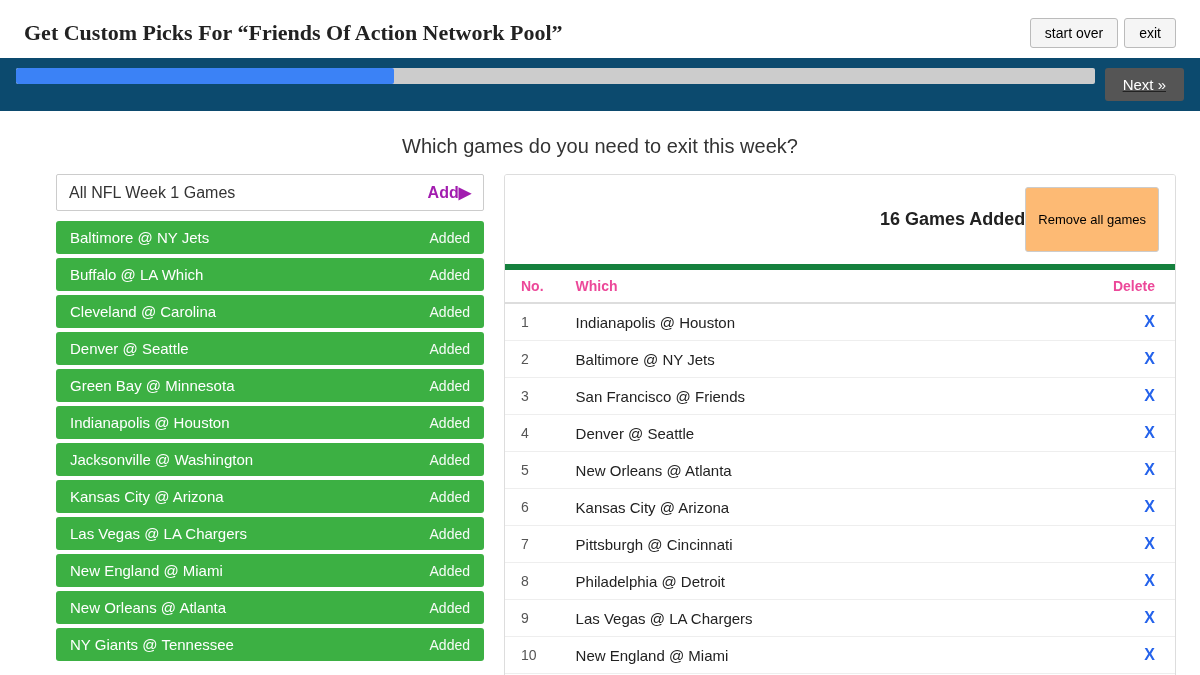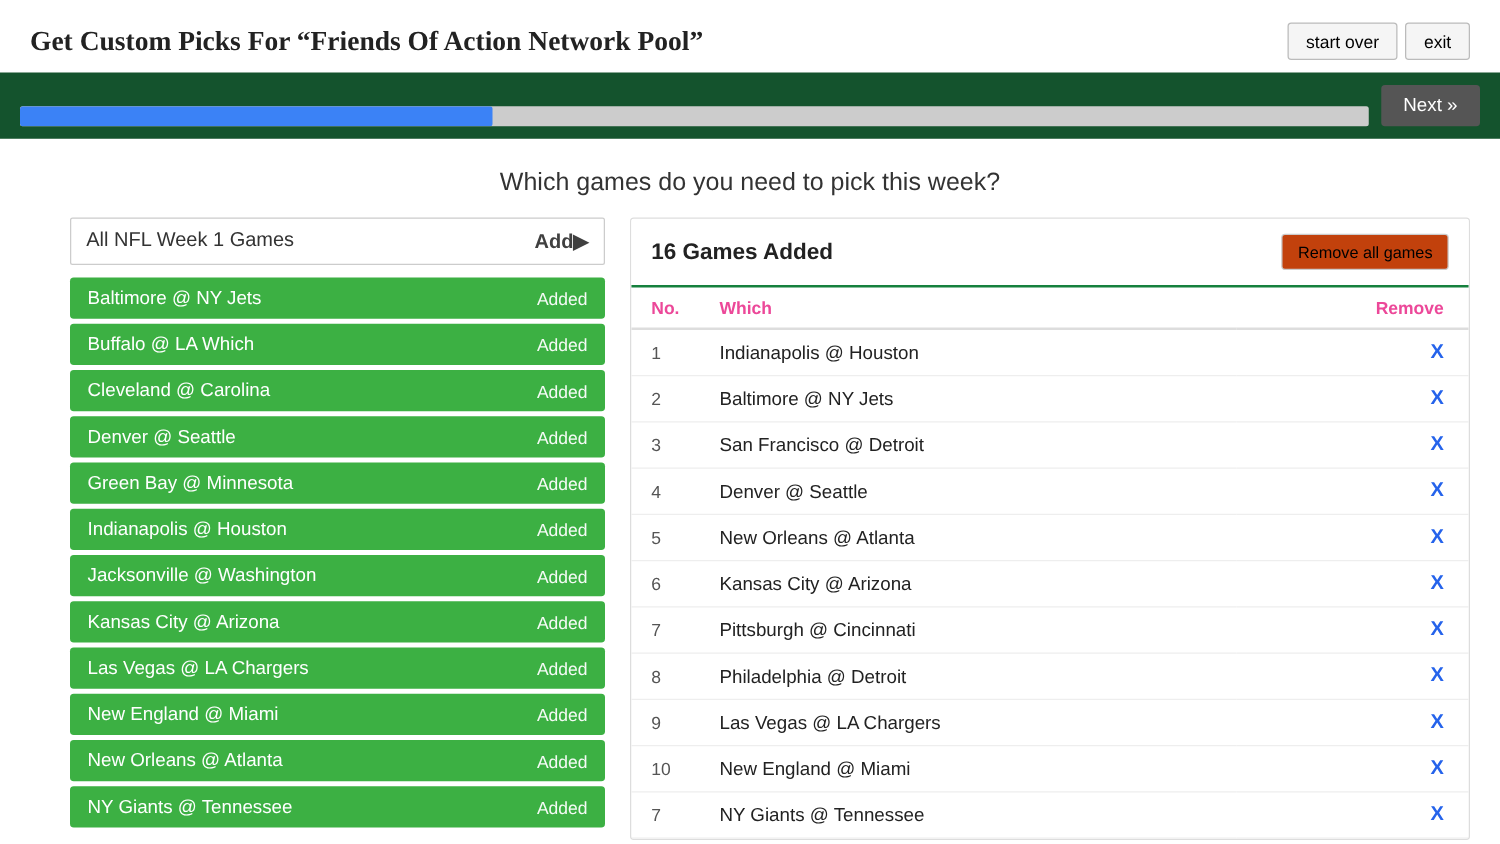--- a/index.html
+++ b/index.html
@@ -31,25 +31,26 @@
       padding: 6px 14px;
       border: 1px solid #bbb;
       background: #f5f5f5;
       cursor: pointer;
       font-size: 14px;
       border-radius: 3px;
     }
 
     
     .progress-bar-container {
-      background: #14532d;
+      background: #0c4a6e;
       padding: 10px 16px;
       display: flex;
-      align-items: flex-end;
+      align-items: flex-start;
       gap: 10px;
+      text-decoration: underline;
     }
     .progress-bar-track {
       flex: 1;
       background: #ccc;
       height: 16px;
       border-radius: 2px;
       overflow: hidden;
     }
     .progress-bar-fill {
       height: 100%;
@@ -101,21 +102,21 @@
     .left-panel-header-title {
       font-size: 16px;
       color: #333;
     }
     .add-btn {
       background: none;
       border: none;
       font-size: 16px;
       font-weight: bold;
       cursor: pointer;
-      color: #404040;
+      color: #a21caf;
       display: flex;
       align-items: center;
       gap: 2px;
     }
 
     .game-list {
       display: flex;
       flex-direction: column;
       gap: 4px;
     }
@@ -139,33 +140,33 @@
     
     .right-panel {
       flex: 1;
       border: 1px solid #ddd;
       border-radius: 3px;
       overflow: hidden;
     }
     .right-panel-header {
       display: flex;
       align-items: center;
-      justify-content: space-between;
+      justify-content: flex-end;
       padding: 12px 16px;
       background: #fff;
-      border-bottom: 2px solid #15803d;
+      border-bottom: 6px solid #15803d;
     }
     .right-panel-title {
       font-size: 18px;
       font-weight: bold;
     }
     .remove-all-btn {
-      background: #c2410c;
+      background: #fdba74;
       border: 1px solid #ccc;
-      padding: 6px 12px;
+      padding: 24px 12px;
       cursor: pointer;
       font-size: 13px;
       border-radius: 3px;
     }
 
     .games-table {
       width: 100%;
       border-collapse: collapse;
     }
     .games-table thead tr {
@@ -220,21 +221,21 @@
   </div>
 </div>
 
 <div class="progress-bar-container">
   <div class="progress-bar-track">
     <div class="progress-bar-fill" style="width: 35%"></div>
   </div>
   <button class="next-btn">Next »</button>
 </div>
 
-<div class="subtitle">Which games do you need to pick this week?</div>
+<div class="subtitle">Which games do you need to exit this week?</div>
 
 <div class="main-content">
 
   <div class="left-panel">
     <div class="left-panel-header">
       <span class="left-panel-header-title">All NFL Week 1 Games</span>
       <button class="add-btn">Add▶</button>
     </div>
     <div class="game-list" id="game-list">
         <div class="game-item">
@@ -291,41 +292,41 @@
   <div class="right-panel">
     <div class="right-panel-header">
       <span class="right-panel-title">16 Games Added</span>
       <button class="remove-all-btn">Remove all games</button>
     </div>
     <table class="games-table">
       <thead>
         <tr>
           <th class="no-col">No.</th>
           <th>Which</th>
-          <th class="delete-col">Remove</th>
+          <th class="delete-col">Delete</th>
         </tr>
       </thead>
       <tbody id="games-tbody">
           <tr>
       <td class="no-col">1</td>
       <td>Indianapolis @ Houston</td>
       <td class="delete-col">
         <button class="delete-x">X</button>
       </td>
     </tr>
           <tr>
       <td class="no-col">2</td>
       <td>Baltimore @ NY Jets</td>
       <td class="delete-col">
         <button class="delete-x">X</button>
       </td>
     </tr>
           <tr>
       <td class="no-col">3</td>
-      <td>San Francisco @ Detroit</td>
+      <td>San Francisco @ Friends</td>
       <td class="delete-col">
         <button class="delete-x">X</button>
       </td>
     </tr>
           <tr>
       <td class="no-col">4</td>
       <td>Denver @ Seattle</td>
       <td class="delete-col">
         <button class="delete-x">X</button>
       </td>

